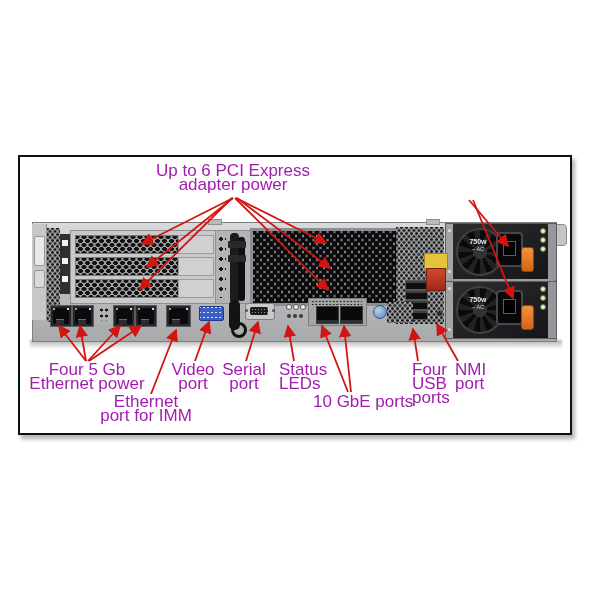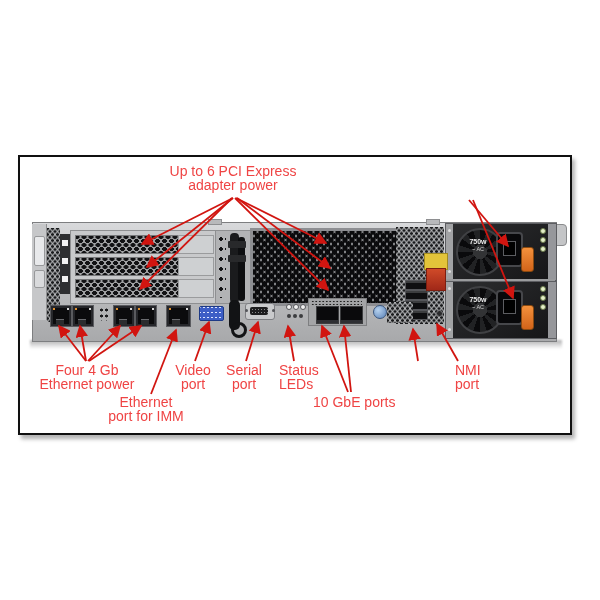--- a/index.html
+++ b/index.html
@@ -5,21 +5,21 @@
   html,body{margin:0;padding:0;background:#ffffff;}
   #page{position:relative;width:600px;height:600px;background:#ffffff;overflow:hidden;
         font-family:"Liberation Sans",sans-serif;color:#111;}
   .abs{position:absolute;}
 
   
   #frame{left:18px;top:155px;width:550px;height:276px;border:2px solid #101010;
          background:#ffffff;box-shadow:3px 4px 4px rgba(0,0,0,.30);}
 
   
-  .lbl{position:absolute;font-size:14px;line-height:14px;color:#ef4444;z-index:30;}
+  .lbl{position:absolute;font-size:17px;line-height:14px;color:#a21caf;z-index:30;}
   .lbl span{display:block;}
   .c{text-align:center;}
 
   
   #arrows{left:0;top:0;width:600px;height:600px;z-index:25;pointer-events:none;}
   #arrows line{stroke:#d11510;stroke-width:1.8;}
 
   
   #server{left:32px;top:222px;width:523px;height:118px;z-index:5;}
   #chassis{left:0;top:0;width:523px;height:118px;
@@ -276,21 +276,21 @@
     <line x1="351" y1="392" x2="344" y2="326" marker-end="url(#ah)"></line>
     <line x1="418" y1="361" x2="413" y2="329" marker-end="url(#ah)"></line>
     <line x1="458" y1="361" x2="437" y2="324" marker-end="url(#ah)"></line>
   </svg>
 
   <div class="lbl c" style="left:143px;top:164px;width:180px;">
     <span>Up to 6 PCI Express</span>
     <span>adapter power</span>
   </div>
   <div class="lbl c" style="left:17px;top:363px;width:140px;">
-    <span>Four 4 Gb</span>
+    <span>Four 5 Gb</span>
     <span>Ethernet power</span>
   </div>
   <div class="lbl c" style="left:66px;top:395px;width:160px;">
     <span>Ethernet</span>
     <span>port for IMM</span>
   </div>
   <div class="lbl c" style="left:158px;top:363px;width:70px;">
     <span>Video</span>
     <span>port</span>
   </div>
@@ -298,18 +298,23 @@
     <span>Serial</span>
     <span>port</span>
   </div>
   <div class="lbl" style="left:279px;top:363px;width:70px;">
     <span>Status</span>
     <span>LEDs</span>
   </div>
   <div class="lbl" style="left:313px;top:395px;width:120px;">
     <span>10 GbE ports</span>
   </div>
+  <div class="lbl" style="left:412px;top:363px;width:50px;">
+    <span>Four</span>
+    <span>USB</span>
+    <span>ports</span>
+  </div>
   <div class="lbl" style="left:455px;top:363px;width:50px;">
     <span>NMI</span>
     <span>port</span>
   </div>
 
 </div>
 
 </body></html>

